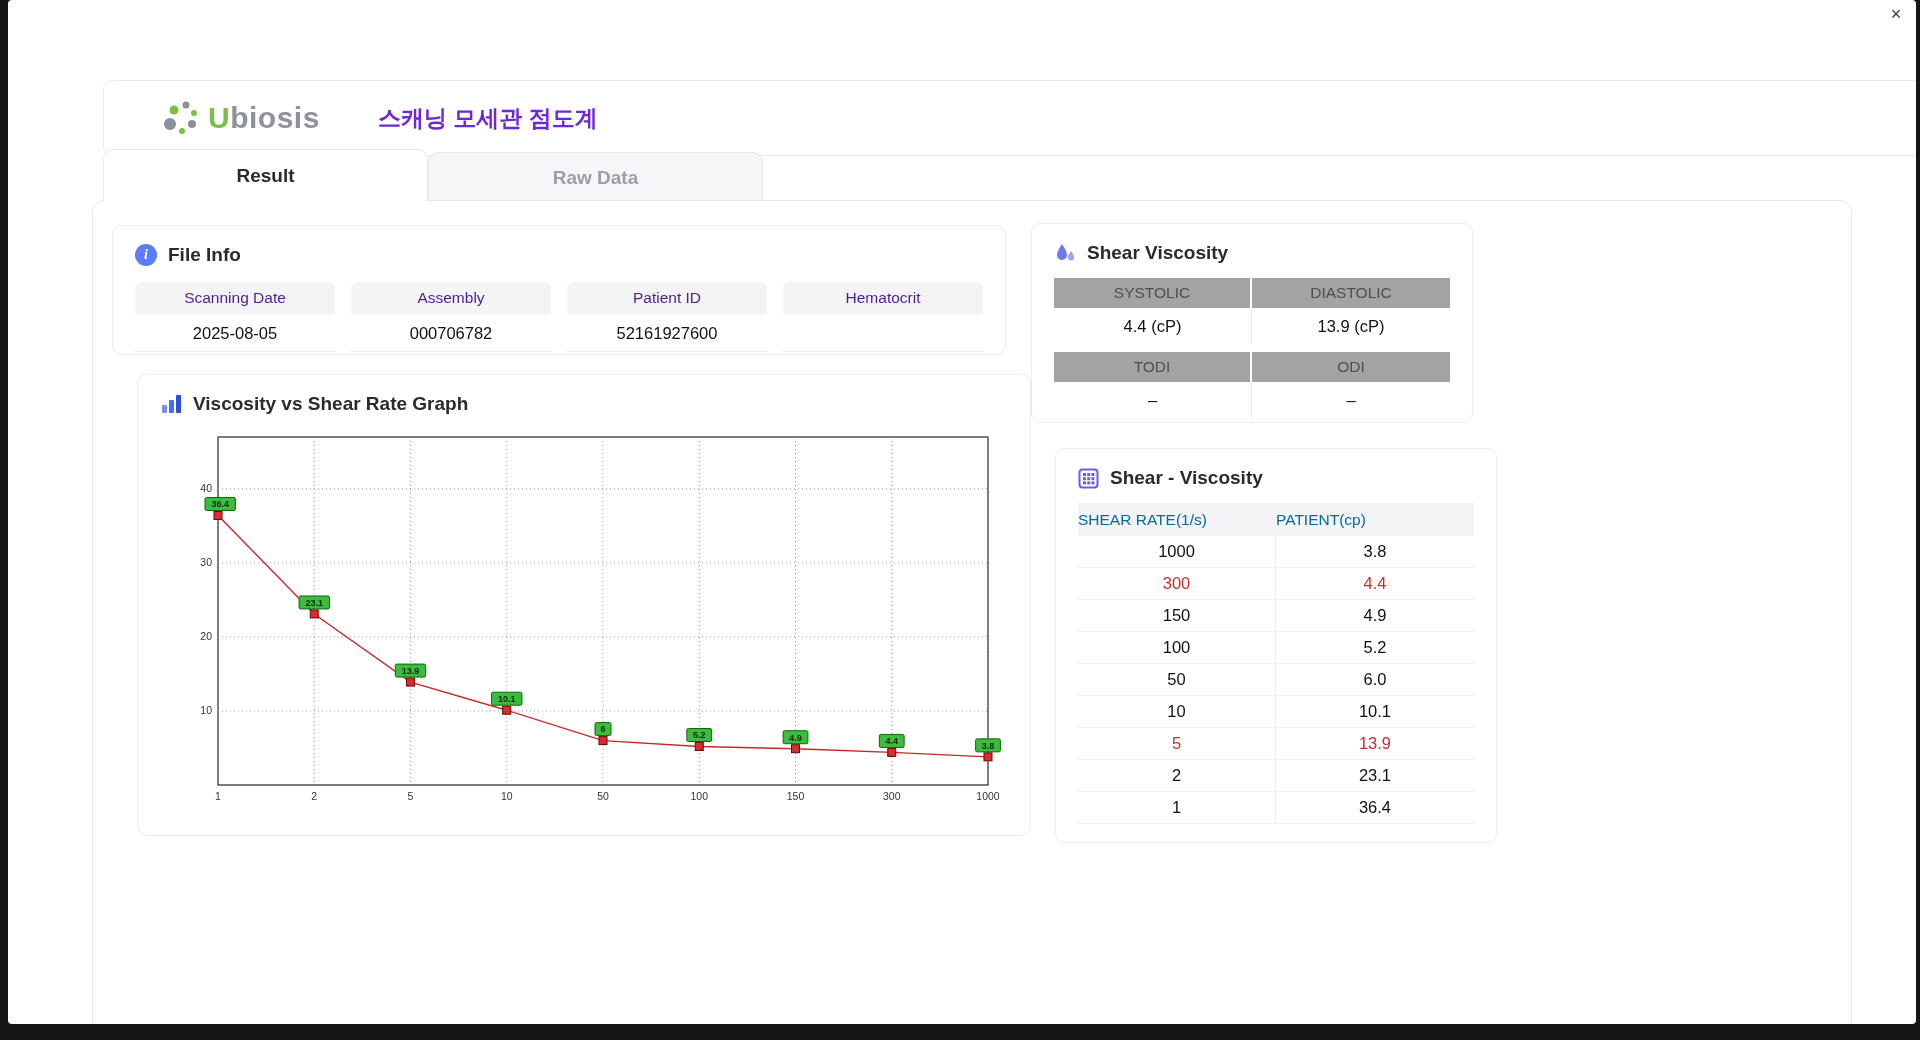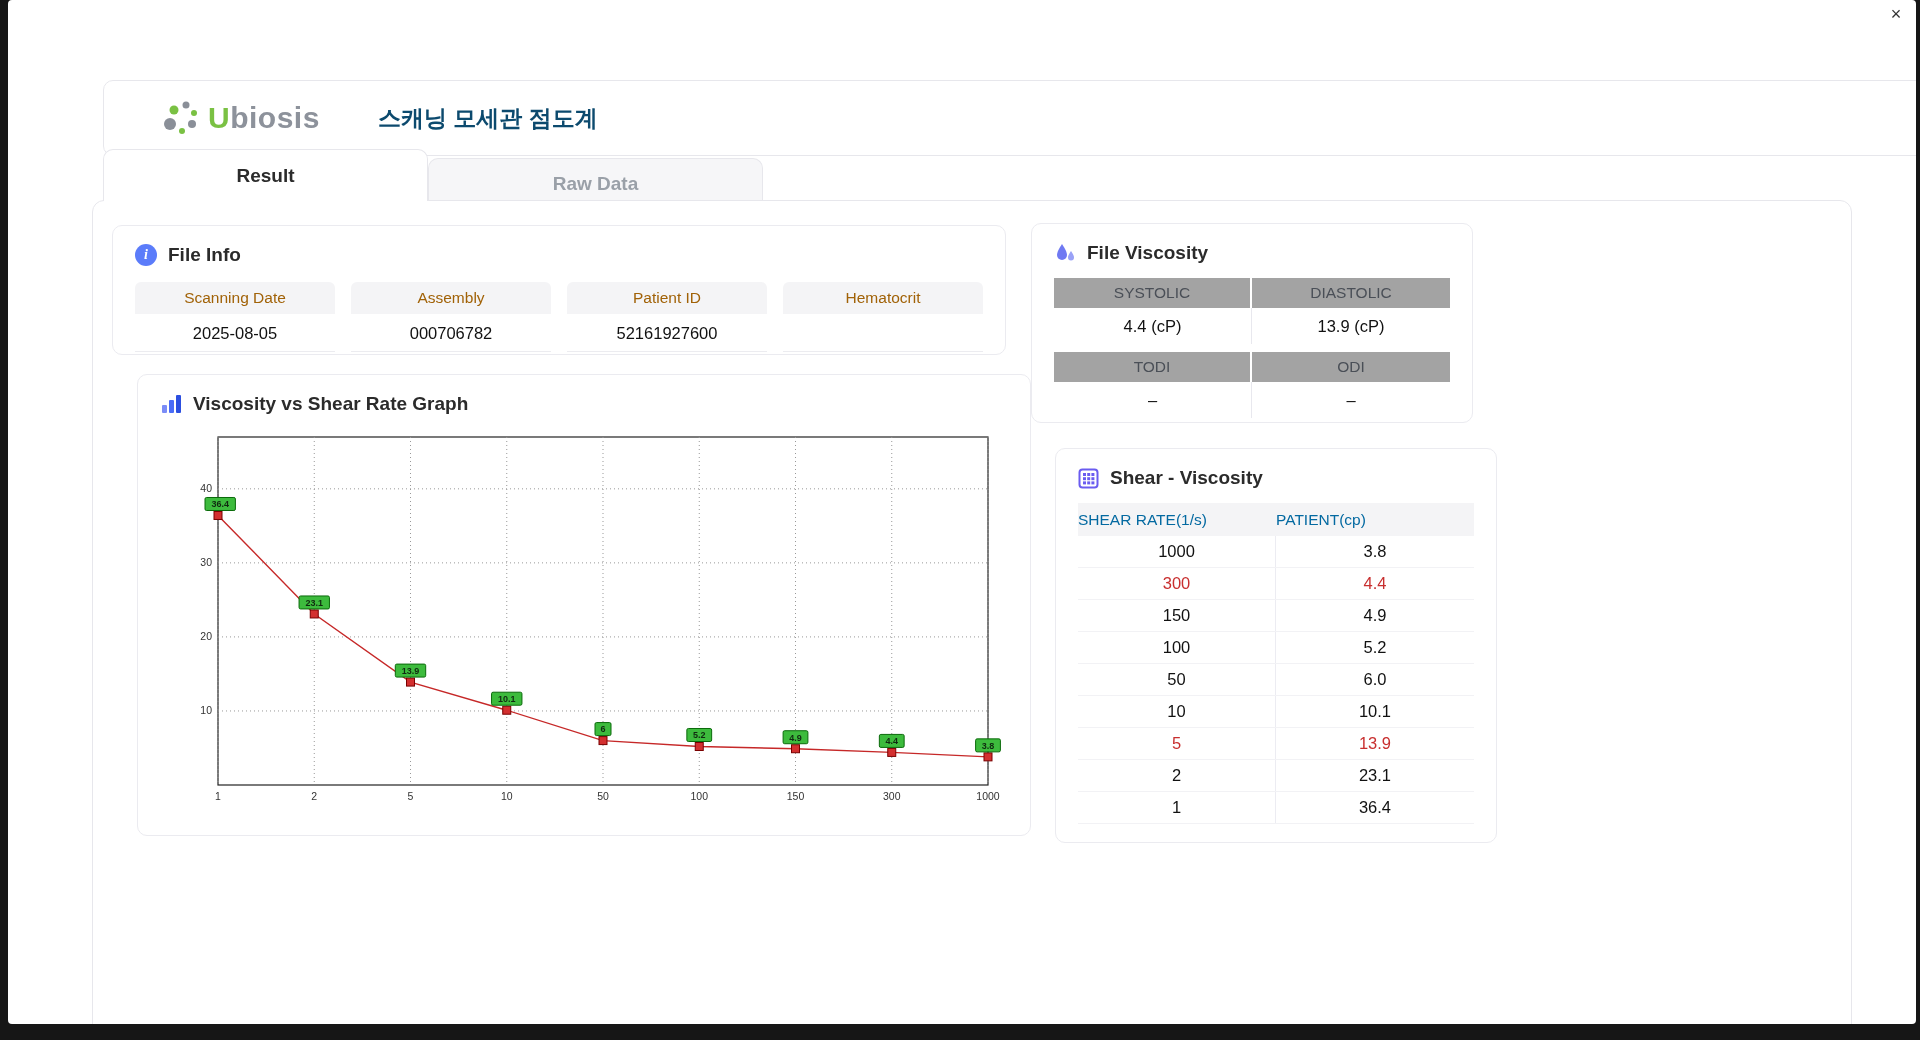--- a/index.html
+++ b/index.html
@@ -9,45 +9,45 @@
   .window { position:absolute; left:8px; top:0; right:4px; bottom:16px; background:#ffffff; border-radius:4px; overflow:hidden; }
 
   .close-btn { position:absolute; top:2px; right:8px; width:24px; height:24px; background:none; border:none; font-size:18px; color:#333; cursor:pointer; line-height:24px; text-align:center; }
 
   
   .header-card { position:absolute; left:95px; top:80px; width:1912px; height:76px; border:1px solid #e7e7ec; border-radius:10px; display:flex; align-items:center; padding-left:56px; background:#fff; }
   .logo-wrap { display:flex; align-items:center; gap:6px; }
   .brand { font-size:30px; font-weight:600; letter-spacing:0.5px; }
   .brand .u { color:#7ac143; font-weight:700; }
   .brand .rest { color:#8d929b; }
-  .app-title { margin-left:58px; font-size:23px; font-weight:700; color:#0c4a6e; }
+  .app-title { margin-left:58px; font-size:23px; font-weight:700; color:#6d28d9; }
 
   
   .tab { position:absolute; height:51px; display:flex; align-items:center; justify-content:center; font-size:19px; font-weight:700; border-radius:10px 10px 0 0; cursor:pointer; }
   .tab-result { left:95px; top:149px; width:325px; background:#ffffff; border:1px solid #e7e7ec; border-bottom:none; color:#2b2b2b; z-index:3; height:52px; }
-  .tab-raw { left:420px; top:158px; width:335px; background:#f6f6f8; border:1px solid #e7e7ec; border-bottom:none; color:#9aa0a8; z-index:1; }
+  .tab-raw { left:420px; top:152px; width:335px; background:#f6f6f8; border:1px solid #e7e7ec; border-bottom:none; color:#9aa0a8; z-index:1; }
 
   
   .panel { position:absolute; left:84px; top:200px; width:1760px; height:900px; border:1px solid #e7e7ec; border-radius:12px; background:#fff; z-index:2; }
 
   .card { position:absolute; border:1px solid #ebebf0; border-radius:10px; background:#fff; padding:18px 22px; }
   .card-fileinfo { left:19px; top:24px; width:894px; height:130px; }
   .card-graph { left:19px; top:173px; width:894px; height:462px;margin-left:25px; }
   .card-bv { left:938px; top:22px; width:442px; height:200px; }
   .card-sv { left:938px; top:247px; width:442px;margin-left:24px; }
 
   .sec-title { display:flex; align-items:center; gap:11px; font-size:19px; font-weight:700; color:#2b2b2b; }
 
   .info-icon { width:22px; height:22px; border-radius:50%; background:#5b7cfa; color:#fff; font-size:14px; font-weight:700; font-style:italic; display:flex; align-items:center; justify-content:center; font-family:"Liberation Serif", serif; }
   .icon-svg { display:inline-flex; }
 
   
   .fi-row { display:flex; gap:16px; margin-top:16px; }
   .fi-field { width:200px; }
-  .fi-label { background:#f4f4f6; border-radius:6px 6px 0 0; height:32px; line-height:32px; text-align:center; color:#a16207; font-size:15.5px; }
+  .fi-label { background:#f4f4f6; border-radius:6px 6px 0 0; height:32px; line-height:32px; text-align:center; color:#4c1d95; font-size:15.5px; }
   .fi-value { height:38px; line-height:38px; text-align:center; font-size:16.5px; color:#111; border-bottom:1px solid #ececf0; }
 
   
   .bv-grid { display:grid; grid-template-columns:1fr 1fr; margin-top:14px; }
   .bv-head { background:#a3a3a3; height:30px; line-height:30px; text-align:center; color:#4a4f57; font-size:15.5px; }
   .bv-head.first { border-right:2px solid #ffffff; }
   .bv-val { height:36px; line-height:36px; text-align:center; font-size:16.5px; color:#111; }
   .bv-val.first { border-right:1px solid #e8e8ee; }
   .bv-gap { height:8px; grid-column:1 / span 2; }
 
@@ -190,21 +190,21 @@
     </div>
 
     <div class="card card-bv">
       <div class="sec-title">
         <span class="icon-svg">
           <svg width="22" height="22" viewBox="0 0 22 22">
             <path d="M8 2 C8 2 3 9 3 13 a5 5 0 0 0 10 0 C13 9 8 2 8 2 Z" fill="#6f79f2"></path>
             <path d="M17 9 C17 9 14 13 14 15.4 a3 3 0 0 0 6 0 C20 13 17 9 17 9 Z" fill="#9aa2f7"></path>
           </svg>
         </span>
-        <span>File Viscosity</span>
+        <span>Shear Viscosity</span>
       </div>
       <div class="bv-grid">
         <div class="bv-head first">SYSTOLIC</div>
         <div class="bv-head">DIASTOLIC</div>
         <div class="bv-val first">4.4 (cP)</div>
         <div class="bv-val">13.9 (cP)</div>
         <div class="bv-gap"></div>
         <div class="bv-head first">TODI</div>
         <div class="bv-head">ODI</div>
         <div class="bv-val first">–</div>

